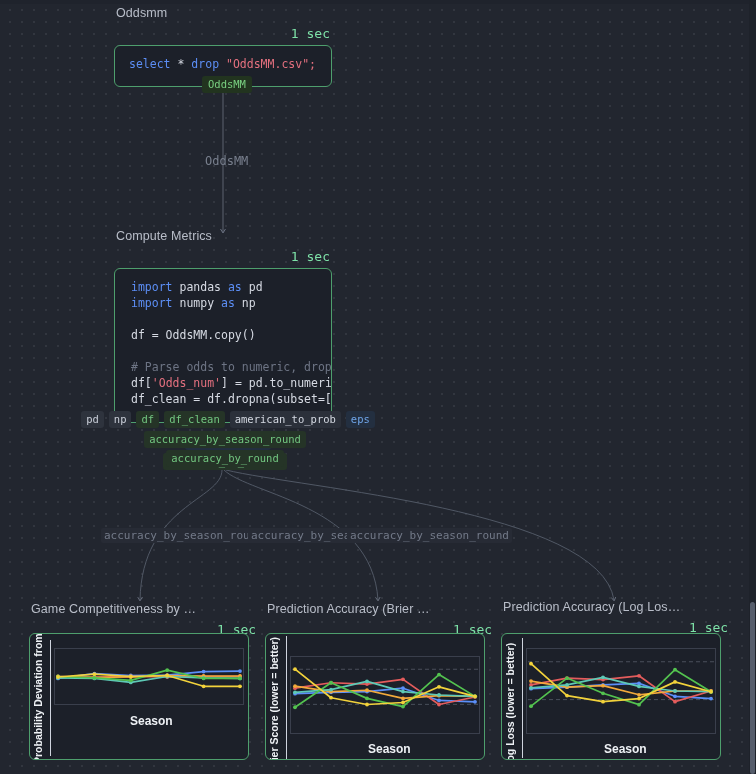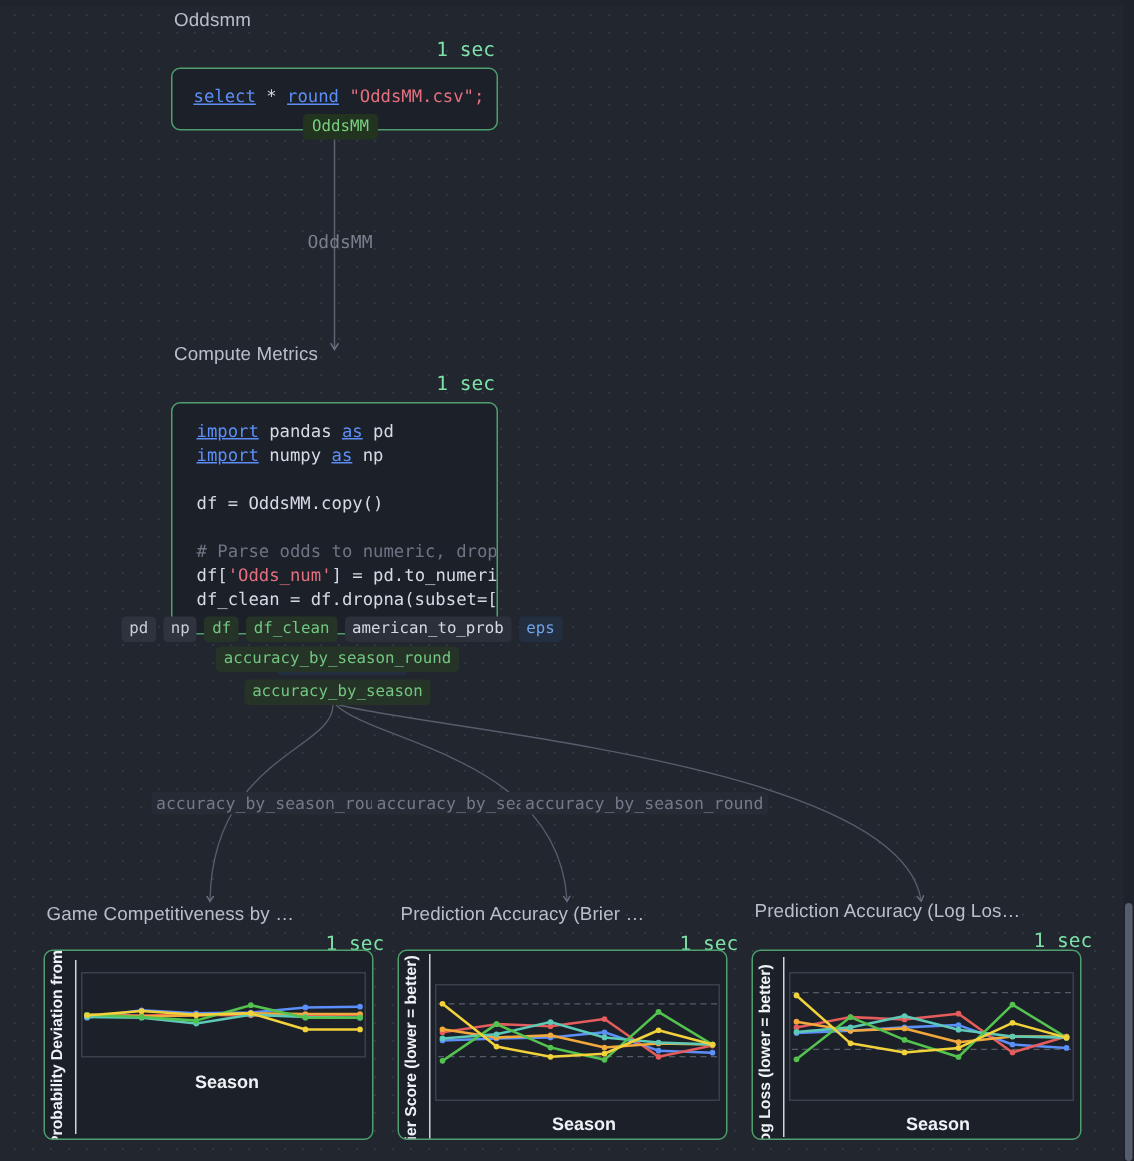--- a/index.html
+++ b/index.html
@@ -50,21 +50,21 @@
     padding: 10px 14px;
     overflow: hidden;
   }
   pre.code {
     font-family: "DejaVu Sans Mono", monospace;
     font-size: 11.5px;
     line-height: 16px;
     color: #d6dae3;
     white-space: pre;
   }
-  .kw  { color: #5c8ef5; text-decoration: underline; }
+  .kw  { color: #5c8ef5; }
   .str { color: #e4707f; }
   .com { color: #6d7484; }
   .op  { color: #d6dae3; }
 
   
   .pill-row {
     position: absolute;
     display: flex; flex-wrap: wrap; gap: 5px;
     justify-content: center;
   }
@@ -151,21 +151,21 @@
     <path d="M224,470 C250,495 372,505 378,600" fill="none" stroke="#565d6b" stroke-width="0.9" marker-end="url(#arrowhead)"></path>
     <path d="M226,470 C300,488 600,510 614,600" fill="none" stroke="#565d6b" stroke-width="0.9" marker-end="url(#arrowhead)"></path>
   </svg>
 
   <div class="node" style="left:114px; top:6px; width:218px;">
     <div class="node-head">
       <div class="node-title">Oddsmm</div>
       <div class="node-time">1 sec</div>
     </div>
     <div class="code-box" style="height:42px;">
-      <pre class="code"><span class="kw">select</span> <span class="op">*</span> <span class="kw">round</span> <span class="str">"OddsMM.csv"</span><span class="str">;</span></pre>
+      <pre class="code"><span class="kw">select</span> <span class="op">*</span> <span class="kw">drop</span> <span class="str">"OddsMM.csv"</span><span class="str">;</span></pre>
     </div>
   </div>
   <div class="out-pill" style="left:202px; top:76px;">OddsMM</div>
 
   <div class="edge-label plain" style="left:202px; top:153px;">OddsMM</div>
 
   <div class="node" style="left:114px; top:229px; width:218px;">
     <div class="node-head">
       <div class="node-title">Compute Metrics</div>
       <div class="node-time">1 sec</div>
@@ -187,20 +187,23 @@
     <span class="pill grey">np</span>
     <span class="pill green">df</span>
     <span class="pill green">df_clean</span>
     <span class="pill dark">american_to_prob</span>
     <span class="pill blue">eps</span>
     <span class="pill blue">round_labels</span>
   </div>
   <div class="pill-row" style="left:100px; top:431px; width:250px;">
     <span class="pill green">accuracy_by_season_round</span>
     <span class="pill green">accuracy_by_season</span>
+  </div>
+  <div class="pill-row" style="left:100px; top:450px; width:250px;">
+    <span class="pill green">accuracy_by_round</span>
   </div>
 
   <div class="edge-label" style="left:101px; top:528px;">accuracy_by_season_round</div>
   <div class="edge-label" style="left:248px; top:528px; width:106px; overflow:hidden;">accuracy_by_season</div>
   <div class="edge-label" style="left:347px; top:528px;">accuracy_by_season_round</div>
 
   <div class="node" style="left:29px; top:602px; width:220px;">
     <div class="node-head" style="align-items:flex-start;">
       <div class="node-title" style="max-width:168px;">Game Competitiveness by Round Ove...</div>
       <div class="node-time" style="width:30px; font-size:13px; line-height:15px; text-align:left;">1 sec</div>

